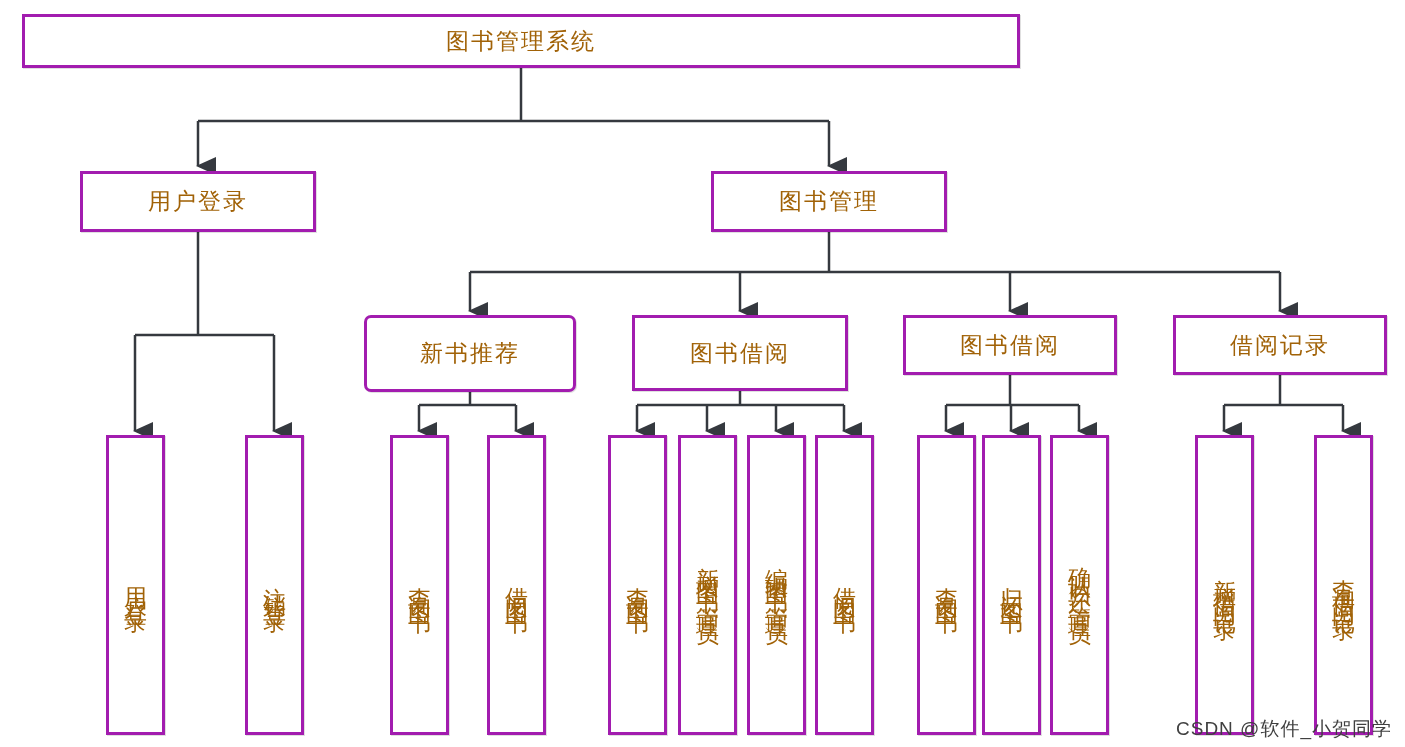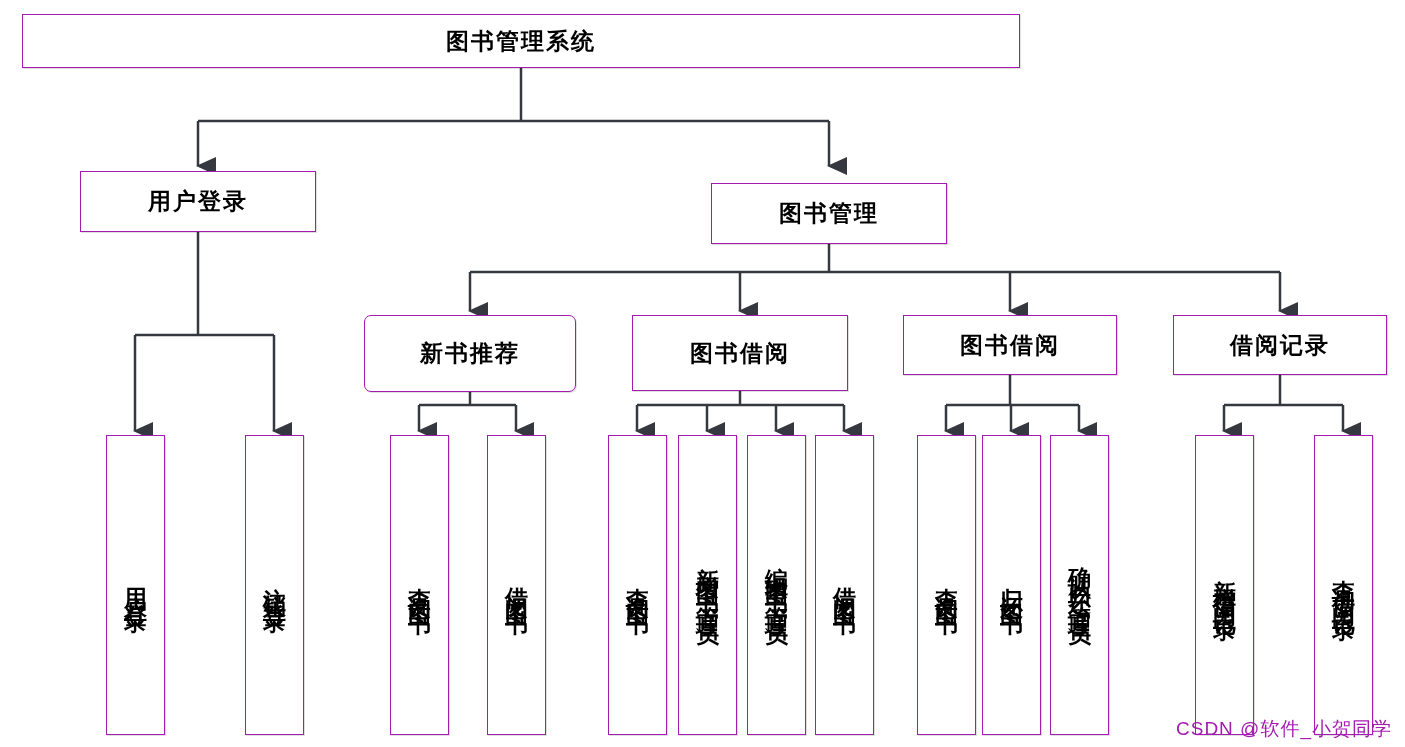--- a/index.html
+++ b/index.html
@@ -17,59 +17,58 @@
   }
   svg.connectors {
     position: absolute;
     left: 0; top: 0;
     width: 1405px; height: 747px;
     pointer-events: none;
   }
   .box {
     position: absolute;
     box-sizing: border-box;
-    border: 1px solid #a21caf;
+    border: 3px solid #a21caf;
     background: #ffffff;
-    color: #000000;
+    color: #a16207;
     display: flex;
     align-items: center;
     justify-content: center;
     font-size: 23px;
     letter-spacing: 2px;
     box-shadow: 1px 1px 0 rgba(0,0,0,0.12);
     white-space: nowrap;
-    font-weight: bold;
   }
   .vbox {
     writing-mode: vertical-rl;
     text-orientation: mixed;
     letter-spacing: 8px;
     line-height: 1;
     white-space: nowrap;
   }
   
   .n-root   { left: 22px;  top: 14px;  width: 998px; height: 54px; }
   .n-login  { left: 80px;  top: 171px; width: 236px; height: 61px; }
-  .n-mgmt   { left: 711px; top: 171px; width: 236px; height: 61px; margin-top: 12px; }
+  .n-mgmt   { left: 711px; top: 171px; width: 236px; height: 61px; }
   .n-l3a    { left: 364px; top: 315px; width: 212px; height: 77px; border-radius: 7px; }
   .n-l3b    { left: 632px; top: 315px; width: 216px; height: 76px; }
   .n-l3c    { left: 903px; top: 315px; width: 214px; height: 60px; }
   .n-l3d    { left: 1173px;top: 315px; width: 214px; height: 60px; }
   .leaf     { top: 435px; width: 59px; height: 300px; }
   .lf-a1 { left: 106px; }  .lf-a2 { left: 245px; }
   .lf-b1 { left: 390px; }  .lf-b2 { left: 487px; }
   .lf-c1 { left: 608px; }  .lf-c2 { left: 678px; }  .lf-c3 { left: 747px; }  .lf-c4 { left: 815px; }
   .lf-d1 { left: 917px; }  .lf-d2 { left: 982px; }  .lf-d3 { left: 1050px; }
   .lf-e1 { left: 1195px; } .lf-e2 { left: 1314px; }
   .watermark {
     position: absolute;
     left: 1176px;
     top: 716px;
     font-size: 19px;
-    color: #a21caf;
+    color: #404040;
     letter-spacing: 1px;
     white-space: nowrap;
   }
 </style>
 </head>
 <body>
 
 <div class="canvas">
 
   <svg class="connectors" viewBox="0 0 1405 747" xmlns="http://www.w3.org/2000/svg">

